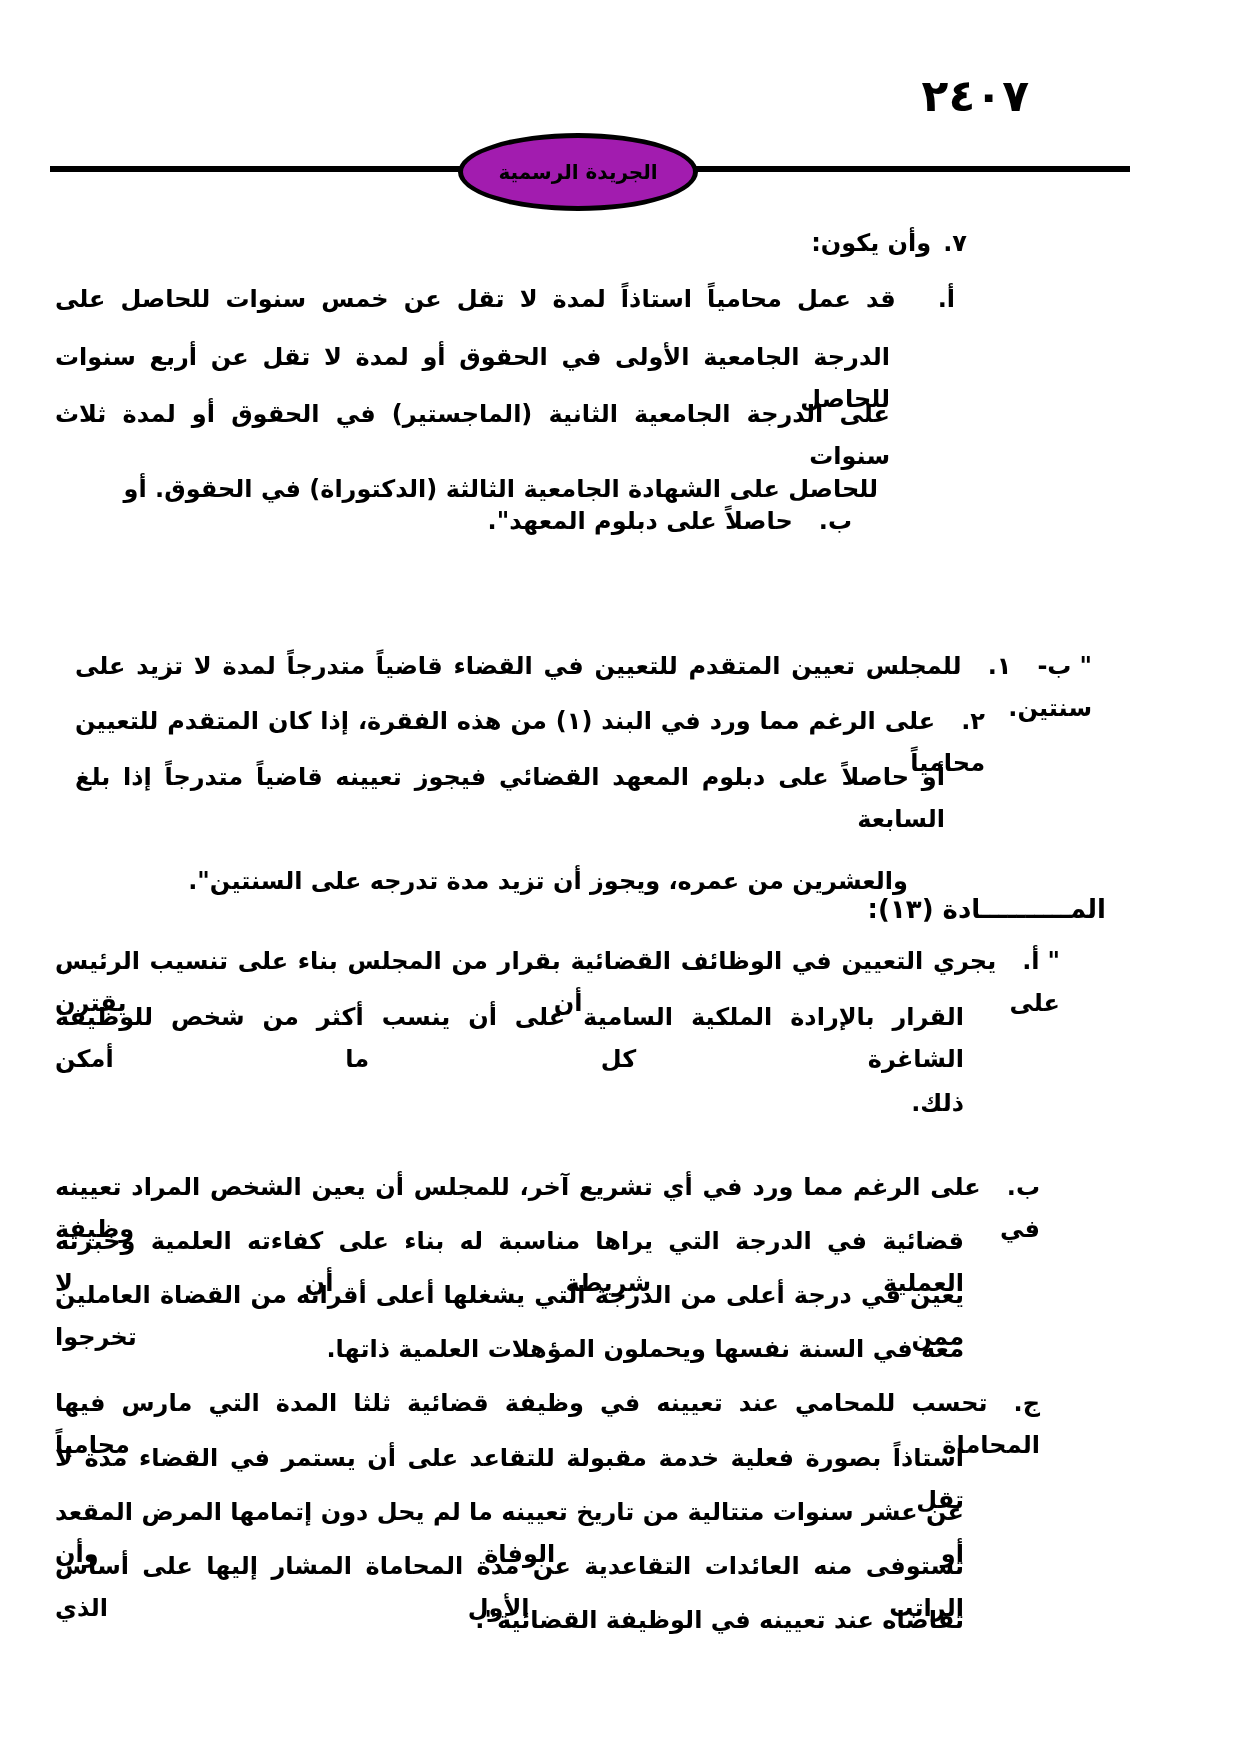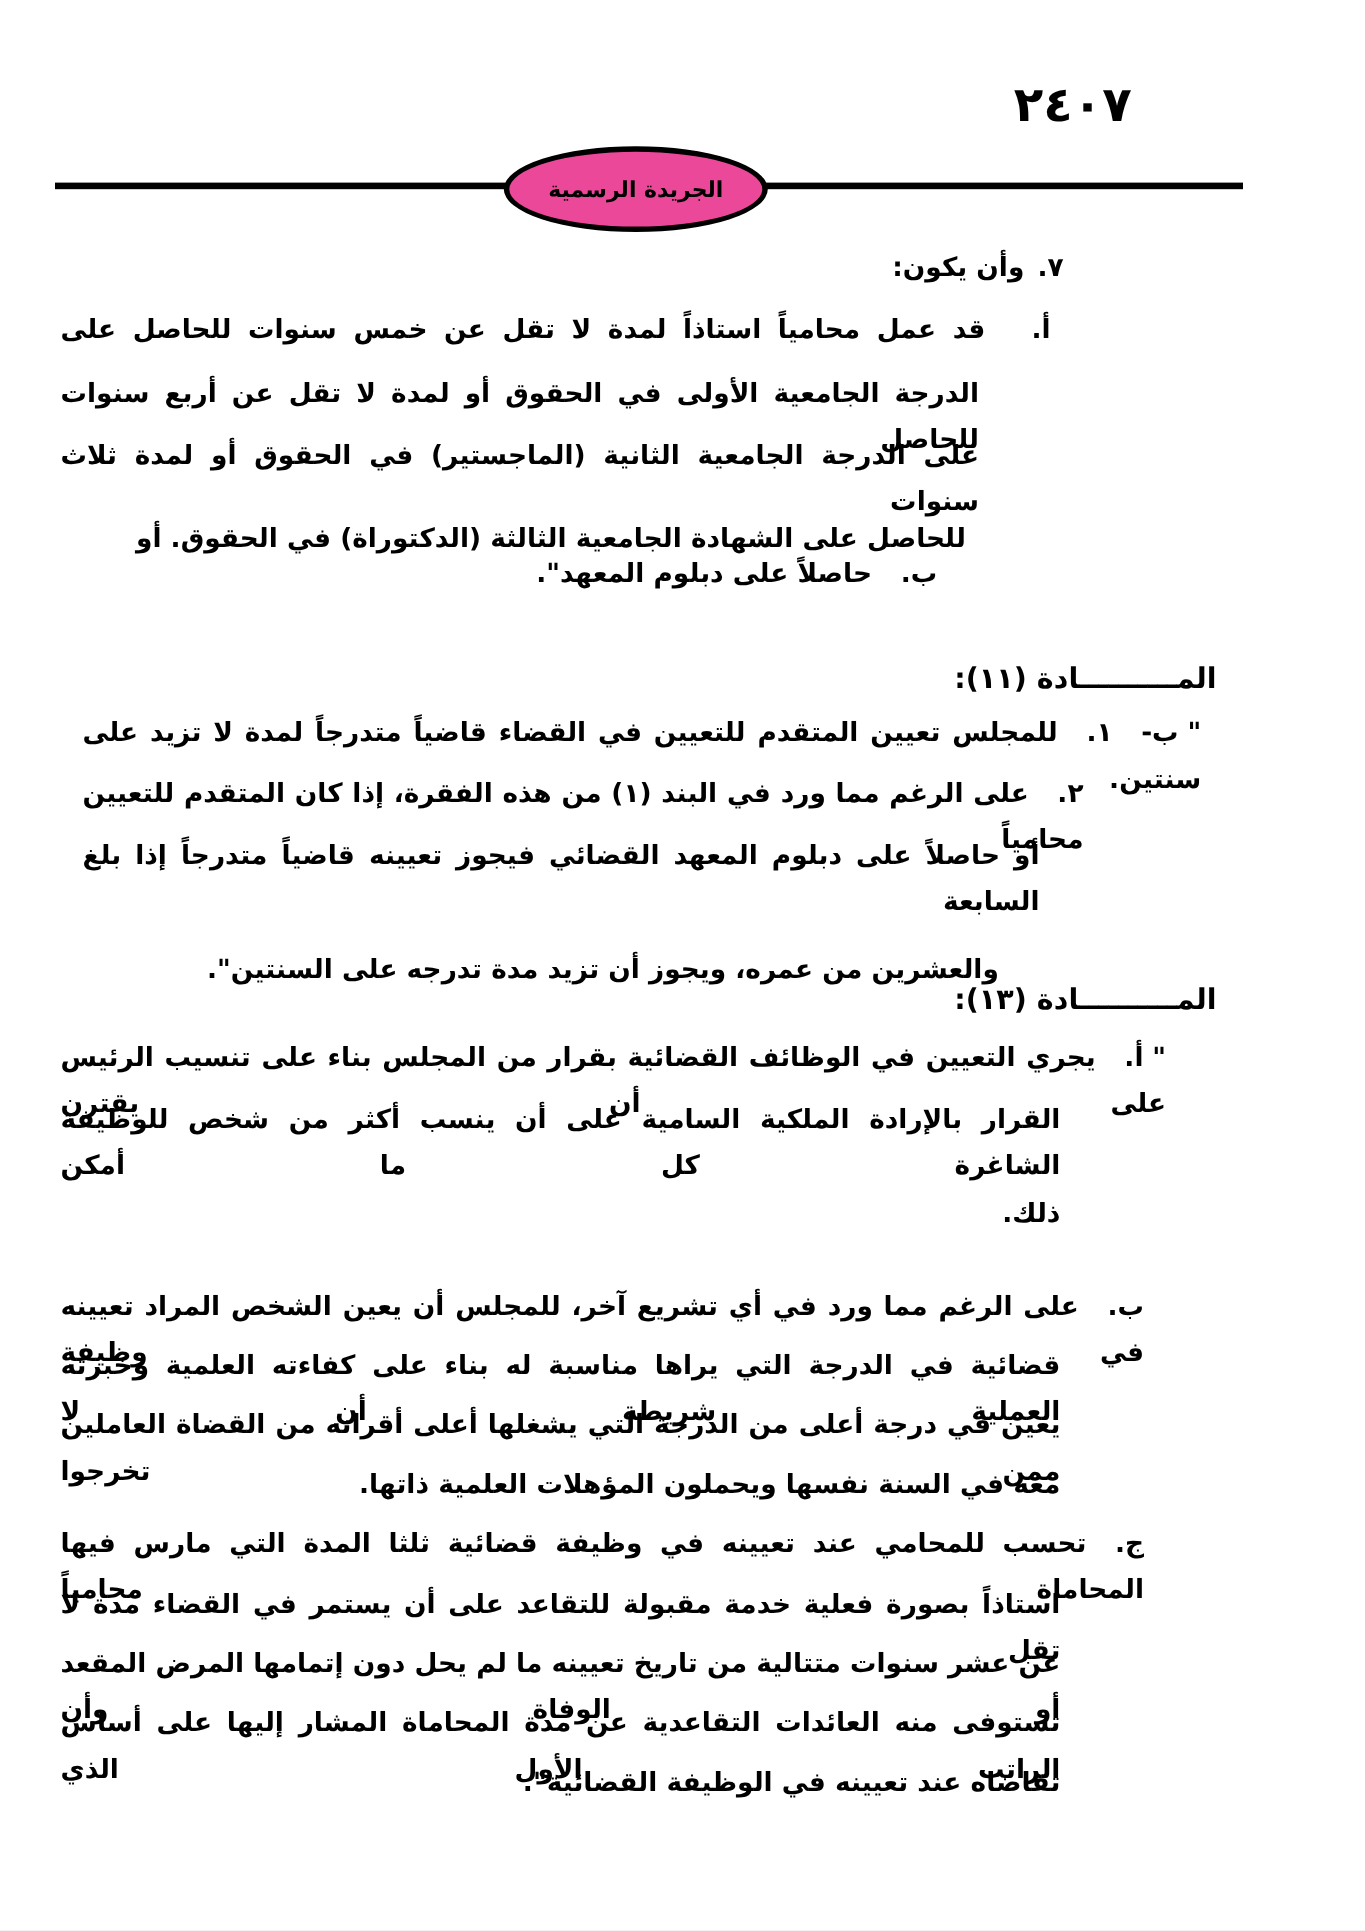--- a/index.html
+++ b/index.html
@@ -12,21 +12,21 @@
   .page-num {
     position:absolute; top:70px; right:212px;
     font-size:44px; letter-spacing:2px; white-space:nowrap;
   }
   .rule {
     position:absolute; top:166px; left:70px; right:111px; height:6px;
     background:#000;
   }
   .oval {
     position:absolute; left:478px; top:133px; width:240px; height:78px;
-    background:#ec4899; border:5px solid #000; border-radius:50%;
+    background:#a21caf; border:5px solid #000; border-radius:50%;
     display:flex; align-items:center; justify-content:center;
     box-sizing:border-box; z-index:2;
   }
   .oval-label { font-size:20px; white-space:nowrap; }
   .line {
     position:absolute; font-size:24px; line-height:42px; height:42px;
     white-space:nowrap;
   }
   .just {
     white-space:normal;
@@ -57,21 +57,20 @@
   <div class="line just" style="top:278px; right:286px; left:75px;">
     <span class="mk-wide">أ.</span><span>قد عمل محامياً استاذاً لمدة لا تقل عن خمس سنوات للحاصل على</span>
   </div>
   <div class="line just" style="top:336px; right:351px; left:75px;">الدرجة الجامعية الأولى في الحقوق أو لمدة لا تقل عن أربع سنوات للحاصل</div>
   <div class="line just" style="top:393px; right:351px; left:75px;">على الدرجة الجامعية الثانية (الماجستير) في الحقوق أو لمدة ثلاث سنوات</div>
   <div class="line" style="top:468px; right:363px;">للحاصل على الشهادة الجامعية الثالثة (الدكتوراة) في الحقوق. أو</div>
   <div class="line" style="top:500px; right:389px;">
     <span class="mk">ب.</span><span>حاصلاً على دبلوم المعهد".</span>
   </div>
 
-  <div class="line heading" style="top:596px; right:135px;">المــــــــــادة (١١):</div>
   <div class="line just" style="top:645px; right:149px; left:95px;">
     <span class="qt">"</span><span class="mk">ب-</span><span class="mk">١.</span><span>للمجلس تعيين المتقدم للتعيين في القضاء قاضياً متدرجاً لمدة لا تزيد على سنتين.</span>
   </div>
   <div class="line just" style="top:700px; right:256px; left:95px;">
     <span class="mk">٢.</span><span>على الرغم مما ورد في البند (١) من هذه الفقرة، إذا كان المتقدم للتعيين محامياً</span>
   </div>
   <div class="line just" style="top:756px; right:296px; left:95px;">أو حاصلاً على دبلوم المعهد القضائي فيجوز تعيينه قاضياً متدرجاً إذا بلغ السابعة</div>
   <div class="line" style="top:860px; right:333px;">والعشرين من عمره، ويجوز أن تزيد مدة تدرجه على السنتين".</div>
 
   <div class="line heading" style="top:888px; right:135px;margin-left:18px;">المــــــــــادة (١٣):</div>

